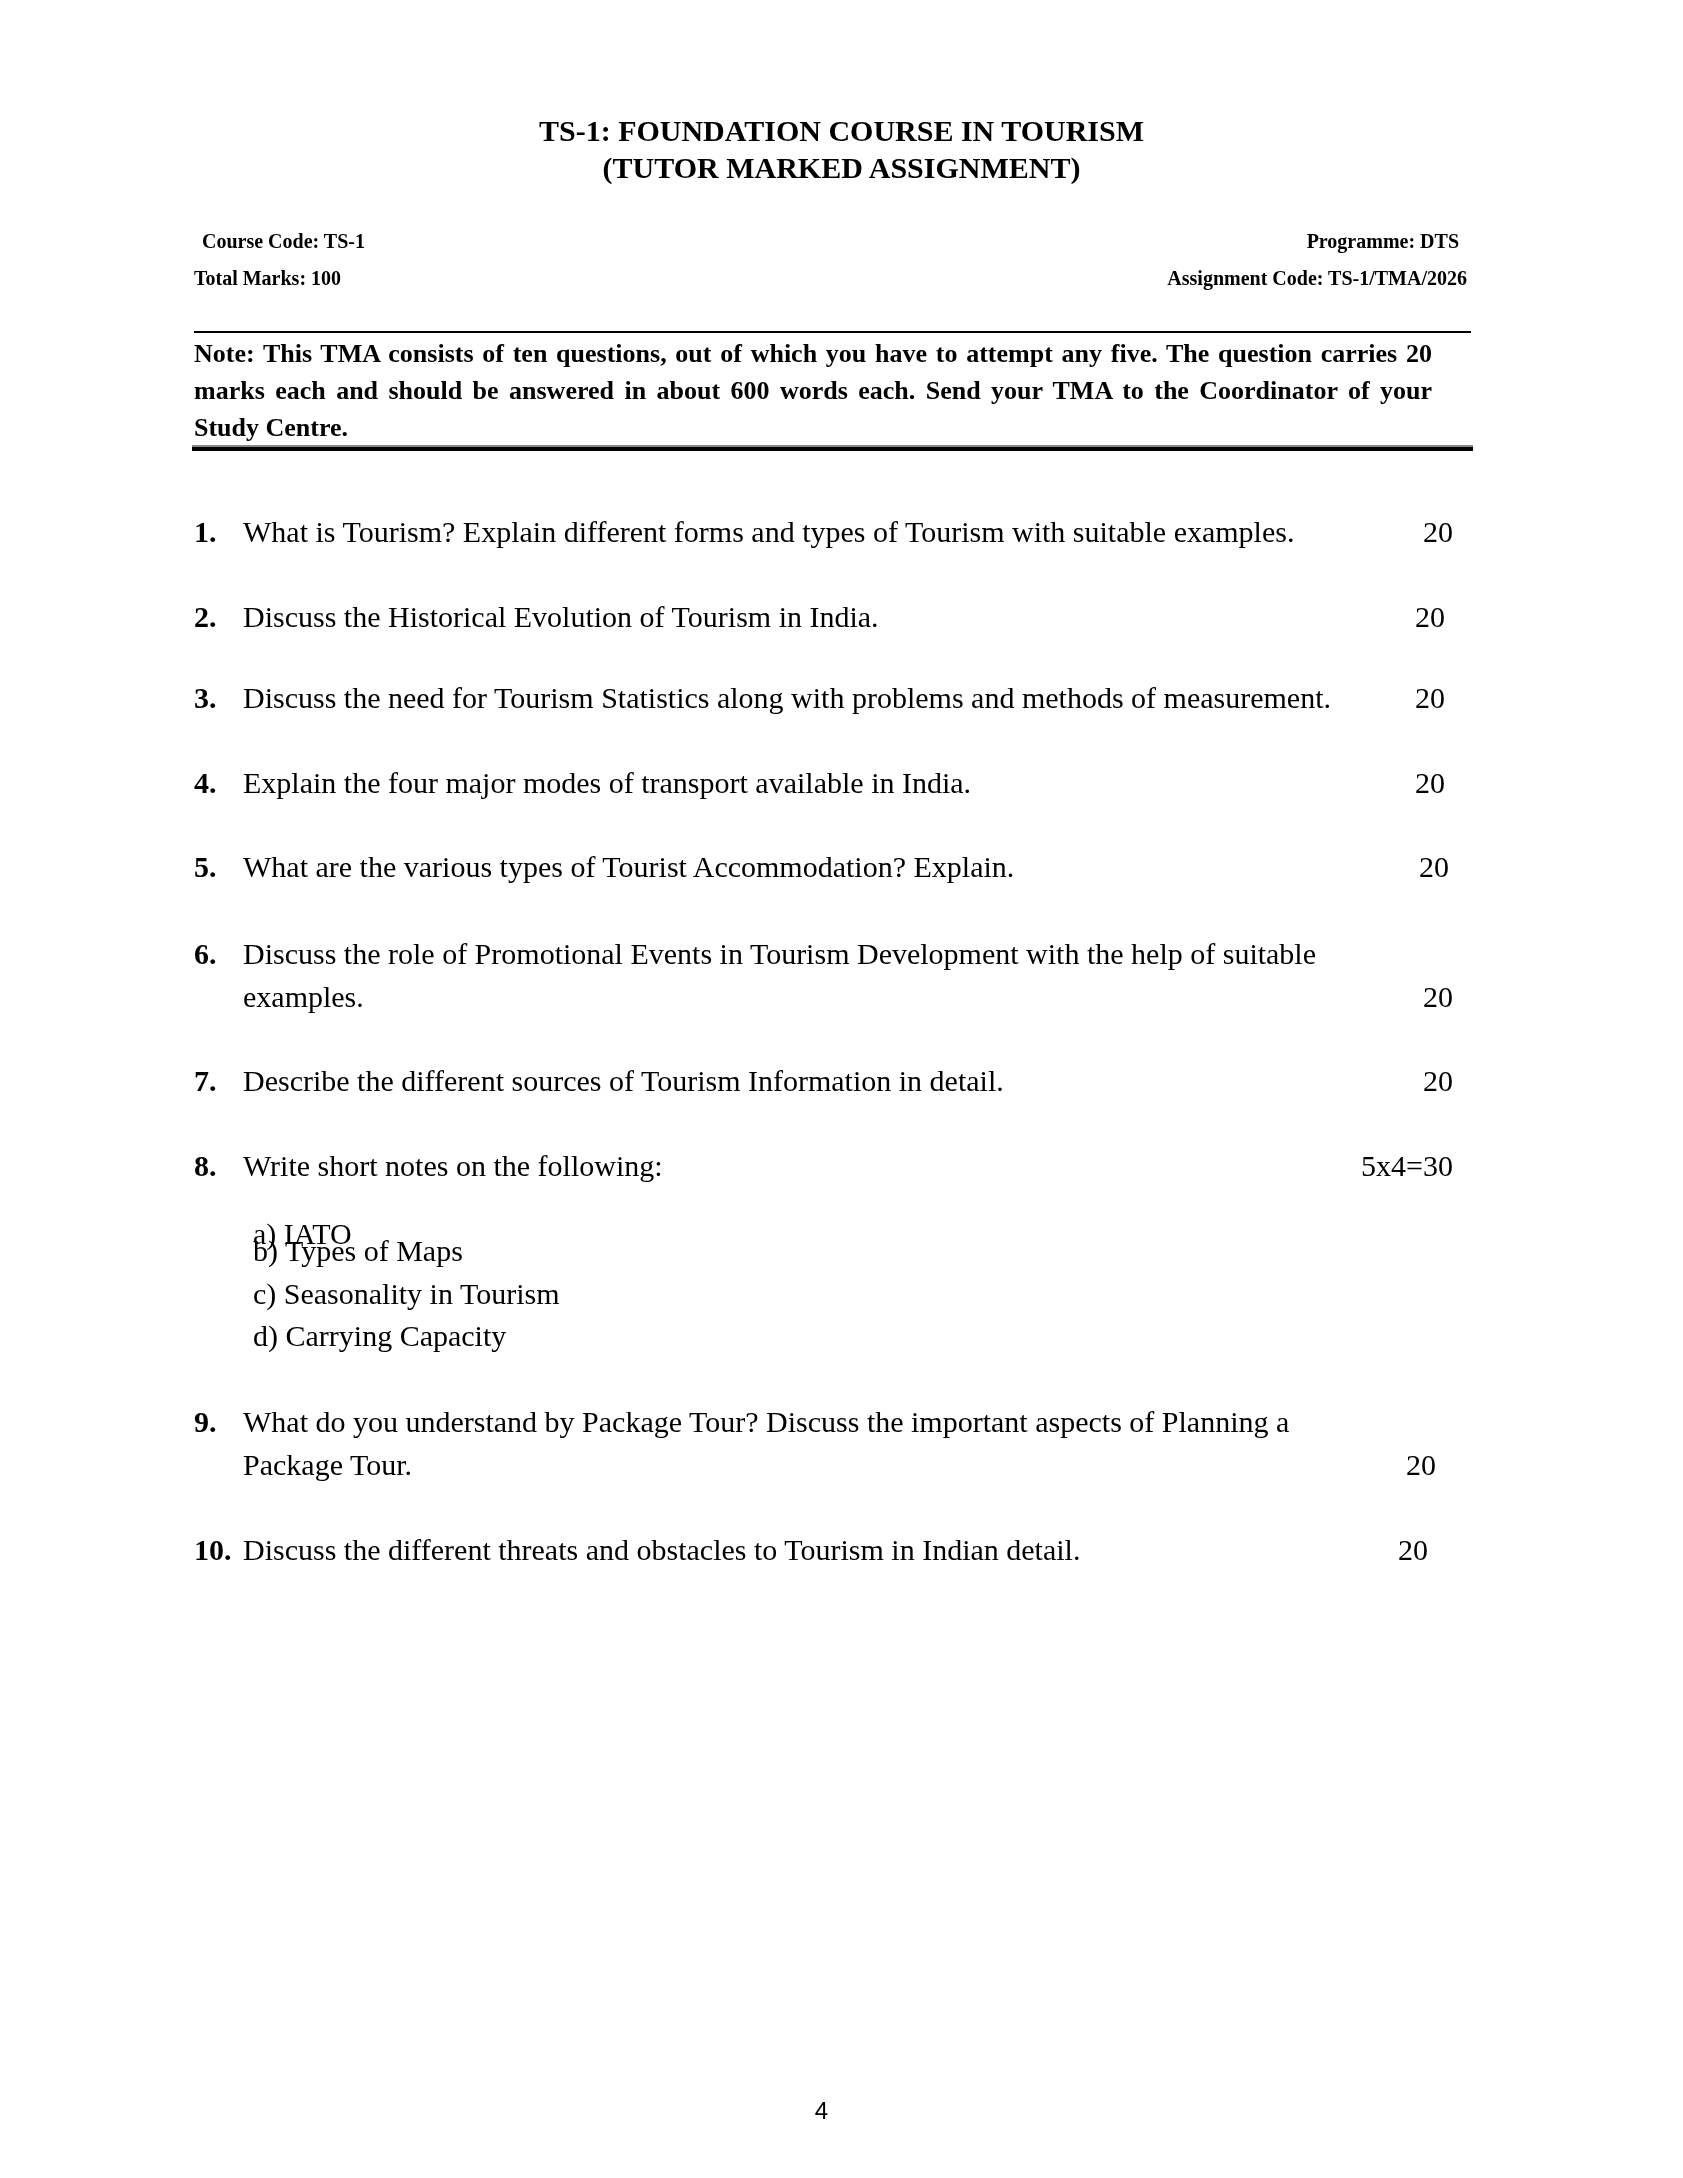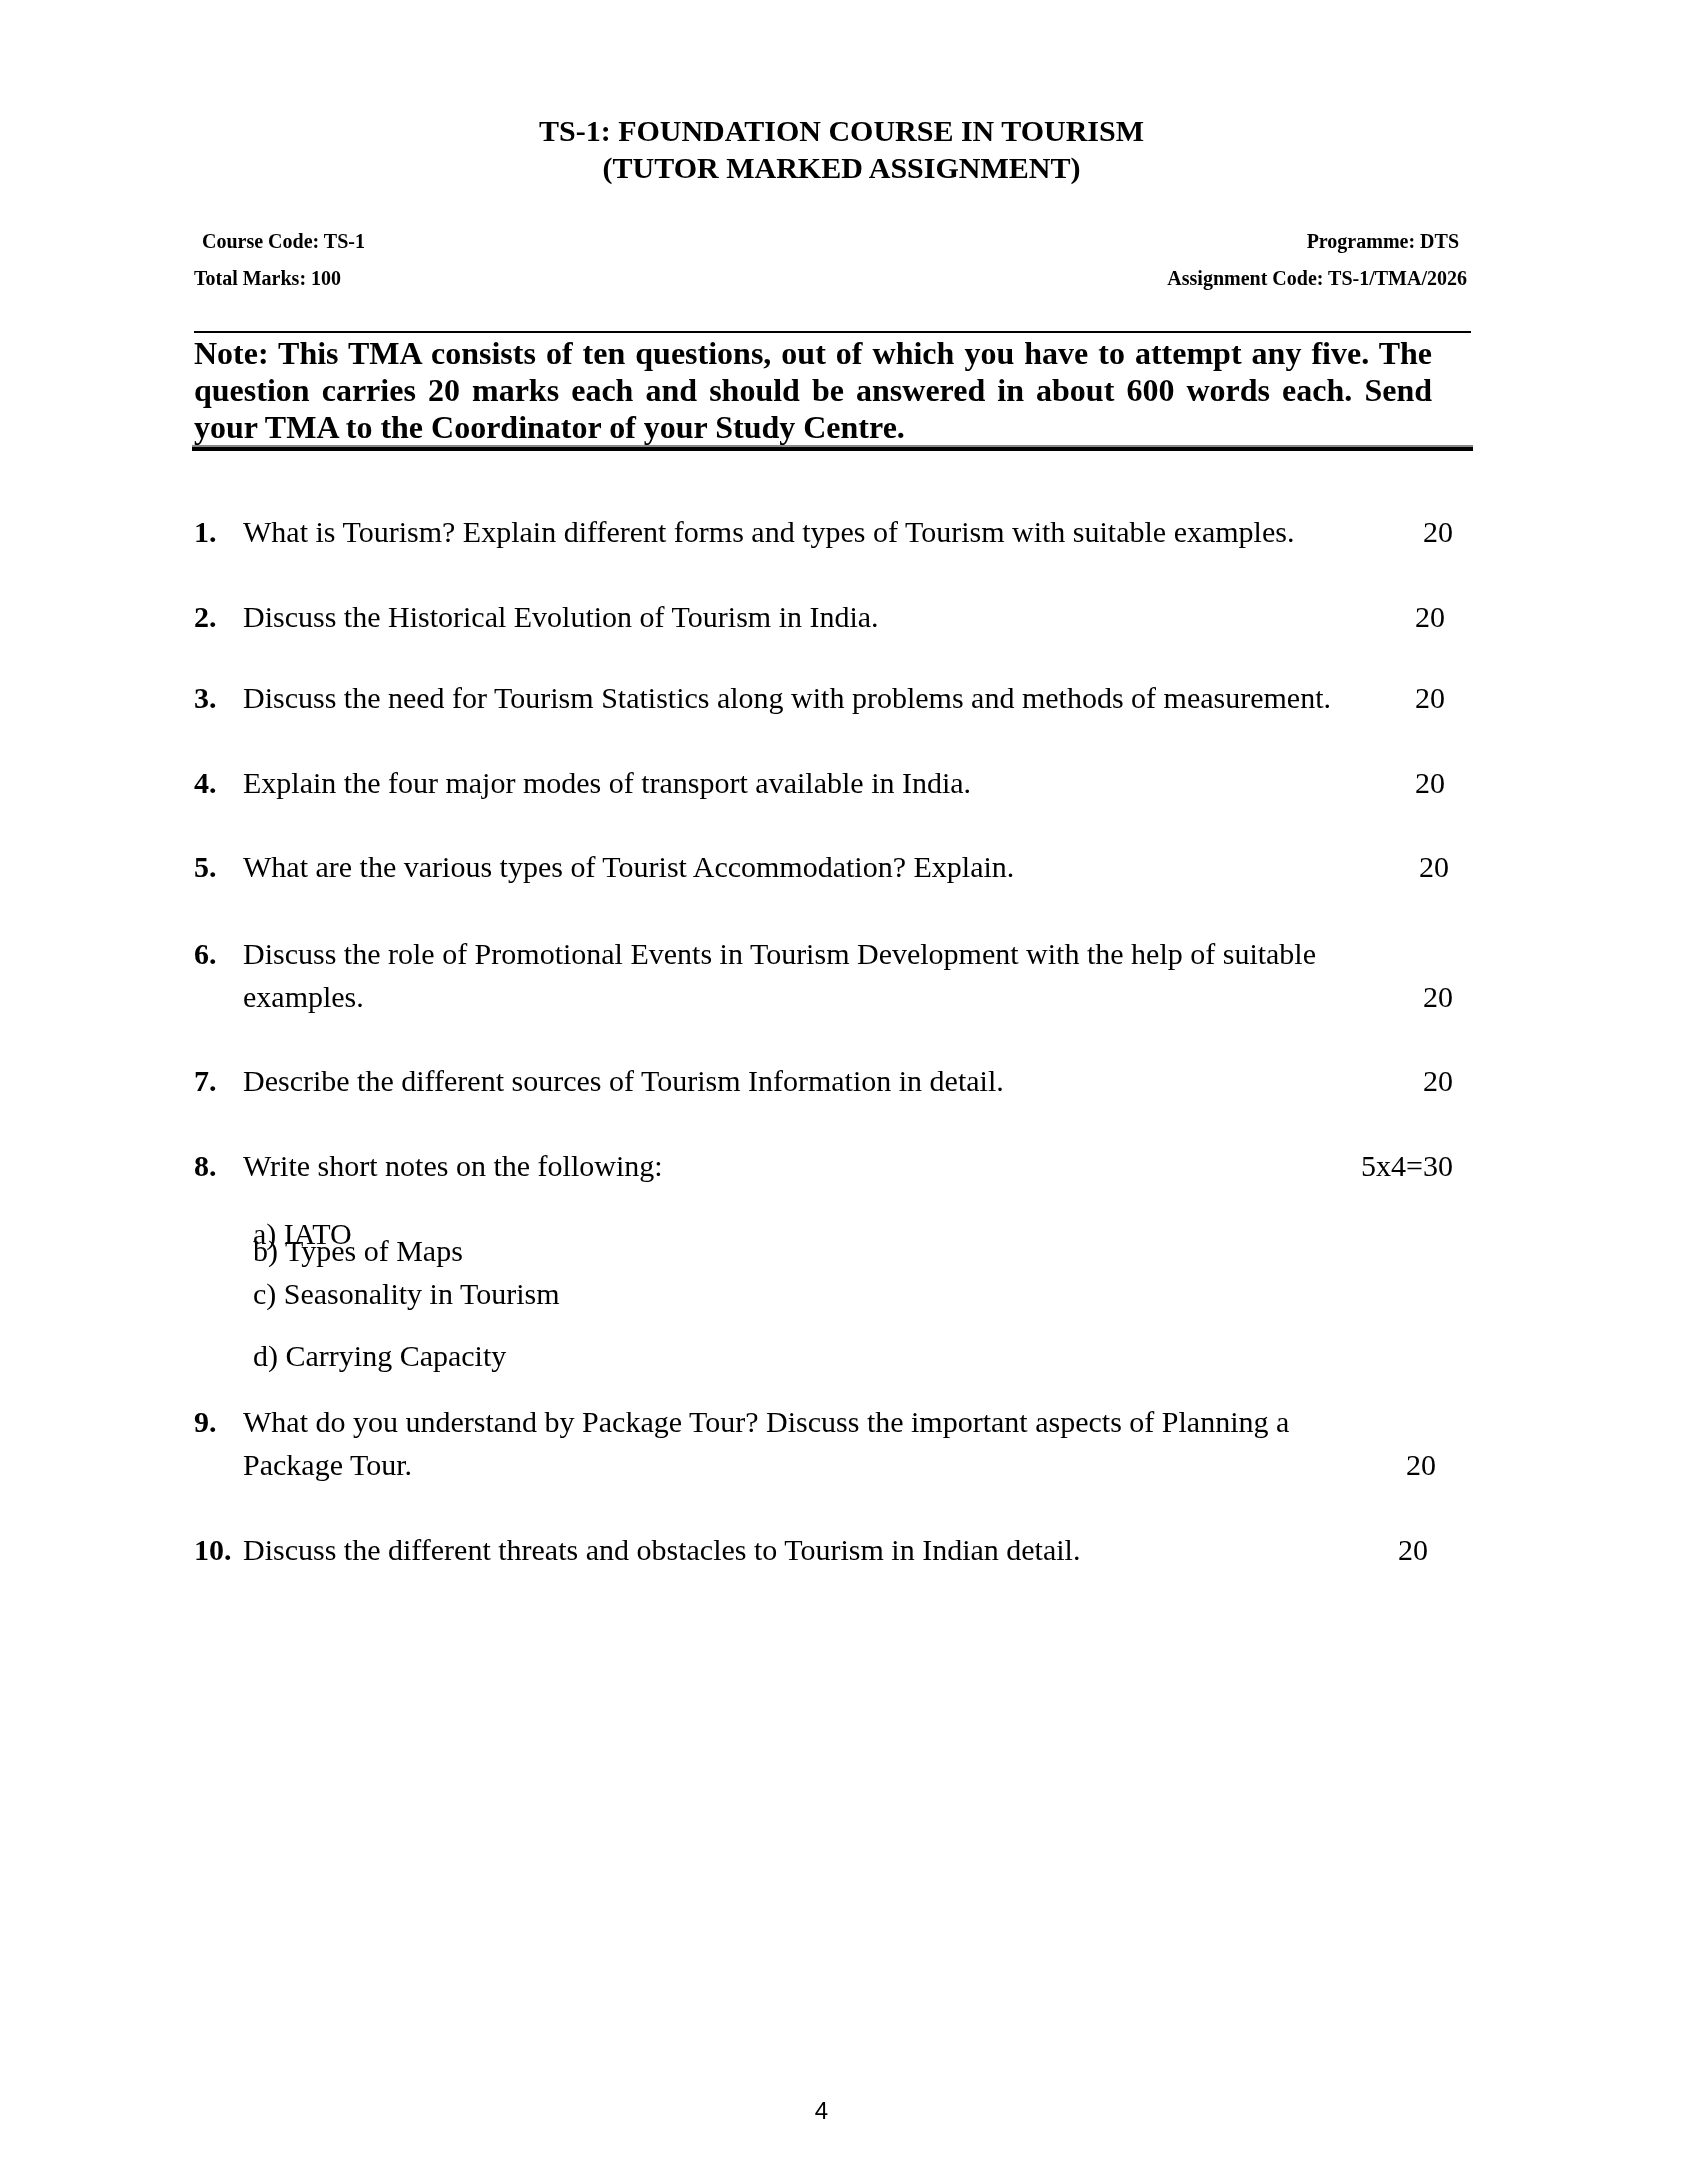--- a/index.html
+++ b/index.html
@@ -53,21 +53,21 @@
       top: 331px;
       height: 0;
       border-top: 2px solid #000;
     }
     .note {
       position: absolute;
       left: 194px;
       width: 1238px;
       top: 335px;
       font-weight: bold;
-      font-size: 32px;
+      font-size: 26px;
       line-height: 37px;
       text-align: justify;
     }
     .rule-bottom {
       position: absolute;
       left: 192px;
       width: 1281px;
       top: 447px;
       height: 4px;
       background: #000;
@@ -177,21 +177,21 @@
     <span class="marks" style="right:18px;">20</span>
   </div>
 
   <div class="q" style="top:1144px; height:218px;">
     <span class="num">8.</span>
     <span class="text">Write short notes on the following:</span>
     <span class="marks" style="right:18px;">5x4=30</span>
     <span class="sub" style="top:43px;margin-top:25px;">a) IATO</span>
     <span class="sub" style="top:85px;">b) Types of Maps</span>
     <span class="sub" style="top:128px;">c) Seasonality in Tourism</span>
-    <span class="sub" style="top:170px;margin-top:20px;">d) Carrying Capacity</span>
+    <span class="sub" style="top:170px;">d) Carrying Capacity</span>
   </div>
 
   <div class="q" style="top:1400px; height:89px;">
     <span class="num">9.</span>
     <span class="text">What do you understand by Package Tour? Discuss the important aspects of Planning a</span>
     <span class="line2" style="top:43px;">Package Tour.</span>
     <span class="marks" style="right:35px; top:43px;">20</span>
   </div>
 
   <div class="q" style="top:1528px;">

